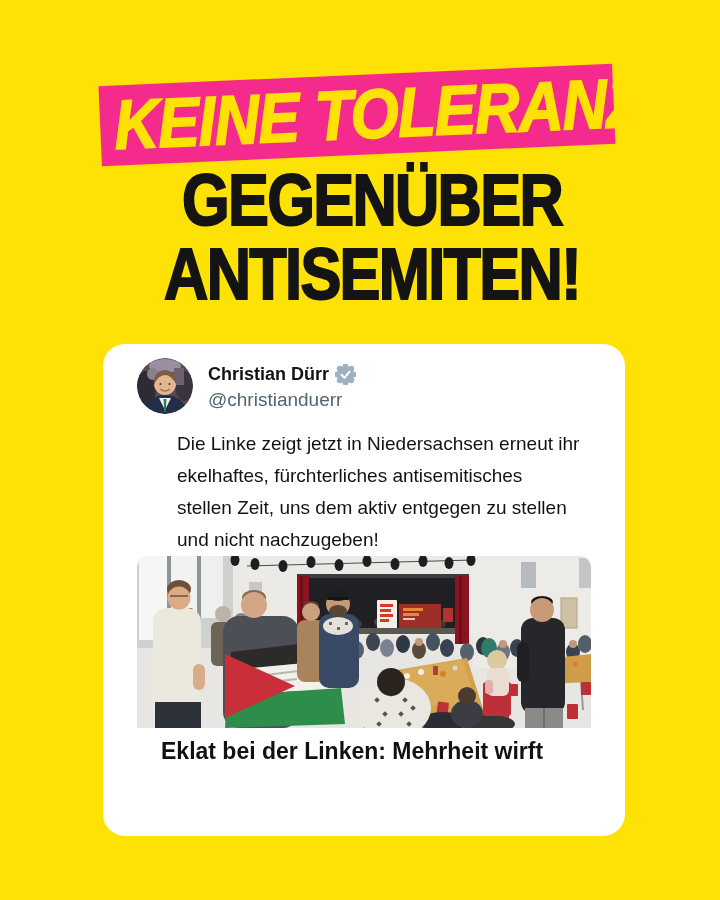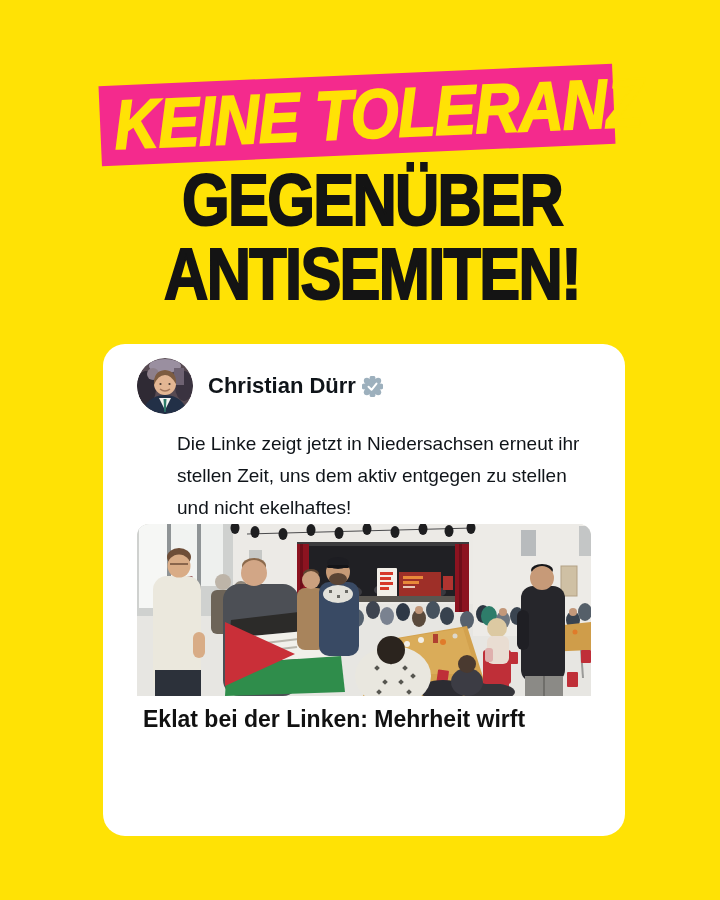--- a/index.html
+++ b/index.html
@@ -19,31 +19,31 @@
                -webkit-text-stroke:2px #141414;white-space:nowrap;}
 
   
   .tweet-card{position:absolute;left:103px;top:344px;width:522px;height:492px;
               background:#ffffff;border-radius:22px;box-sizing:border-box;
               padding:14px 34px 0 34px;}
   .tweet-header{display:flex;align-items:center;gap:15px;height:56px;}
   .avatar{width:56px;height:56px;border-radius:50%;overflow:hidden;flex:0 0 56px;}
   .id-block{display:flex;flex-direction:column;justify-content:center;}
   .name-row{display:flex;align-items:center;gap:6px;}
-  .display-name{font-size:22px;font-weight:700;color:#0f1419;line-height:26px;}
+  .display-name{font-size:18px;font-weight:700;color:#0f1419;line-height:26px;}
   .handle{font-size:19px;color:#536471;line-height:23px;margin-top:1px;}
   .tweet-text{margin-top:14px;color:#0f1419;font-size:19px;line-height:32px;margin-left:40px;}
   .tweet-text div{white-space:nowrap;}
 
   .media{margin-top:0;}
   .media-photo{display:block;width:454px;height:172px;border-radius:12px 12px 0 0;
                margin-top:0;}
   .media-caption{margin-top:8px;padding:0 6px;font-size:23px;font-weight:700;
                  color:#111111;line-height:30px;}
-  .media-caption div{white-space:nowrap;}
+  .media-caption div{white-space:nowrap;margin-left:18px;}
 </style>
 </head>
 <body>
 
 <div class="page">
 
   <div class="banner">
     <div class="banner-text">KEINE TOLERANZ</div>
   </div>
 
@@ -91,27 +91,29 @@
               <circle cx="10.5" cy="18.5" r="3"></circle>
                 <circle cx="4.8" cy="16.2" r="3"></circle>
               <circle cx="2.5" cy="10.5" r="3"></circle>
                 <circle cx="4.8" cy="4.8" r="3"></circle>
               <circle cx="10.5" cy="2.5" r="3"></circle>
                 <circle cx="16.2" cy="4.8" r="3"></circle>
             </g>
             <polyline points="6.5,10.8 9.5,13.8 14.5,7.6" fill="none" stroke="#ffffff" stroke-width="2" stroke-linecap="round" stroke-linejoin="round"></polyline>
           </svg>
         </div>
+        <div class="handle">@christianduerr</div>
       </div>
     </div>
 
     <div class="tweet-text">
       <div>Die Linke zeigt jetzt in Niedersachsen erneut ihr</div>
+      <div>ekelhaftes, fürchterliches antisemitisches</div>
       <div>stellen Zeit, uns dem aktiv entgegen zu stellen</div>
-      <div>und nicht ekelhaftes!</div>
+      <div>und nicht nachzugeben!</div>
     </div>
 
     <div class="media">
       <svg class="media-photo" viewBox="0 0 454 172">
 
         <rect width="454" height="172" fill="#e7e6e2"></rect>
         <rect x="0" y="0" width="454" height="24" fill="#f3f2ef"></rect>
         <rect x="336" y="0" width="118" height="112" fill="#edebe7"></rect>
         <rect x="96" y="0" width="240" height="80" fill="#eceae6"></rect>
 

